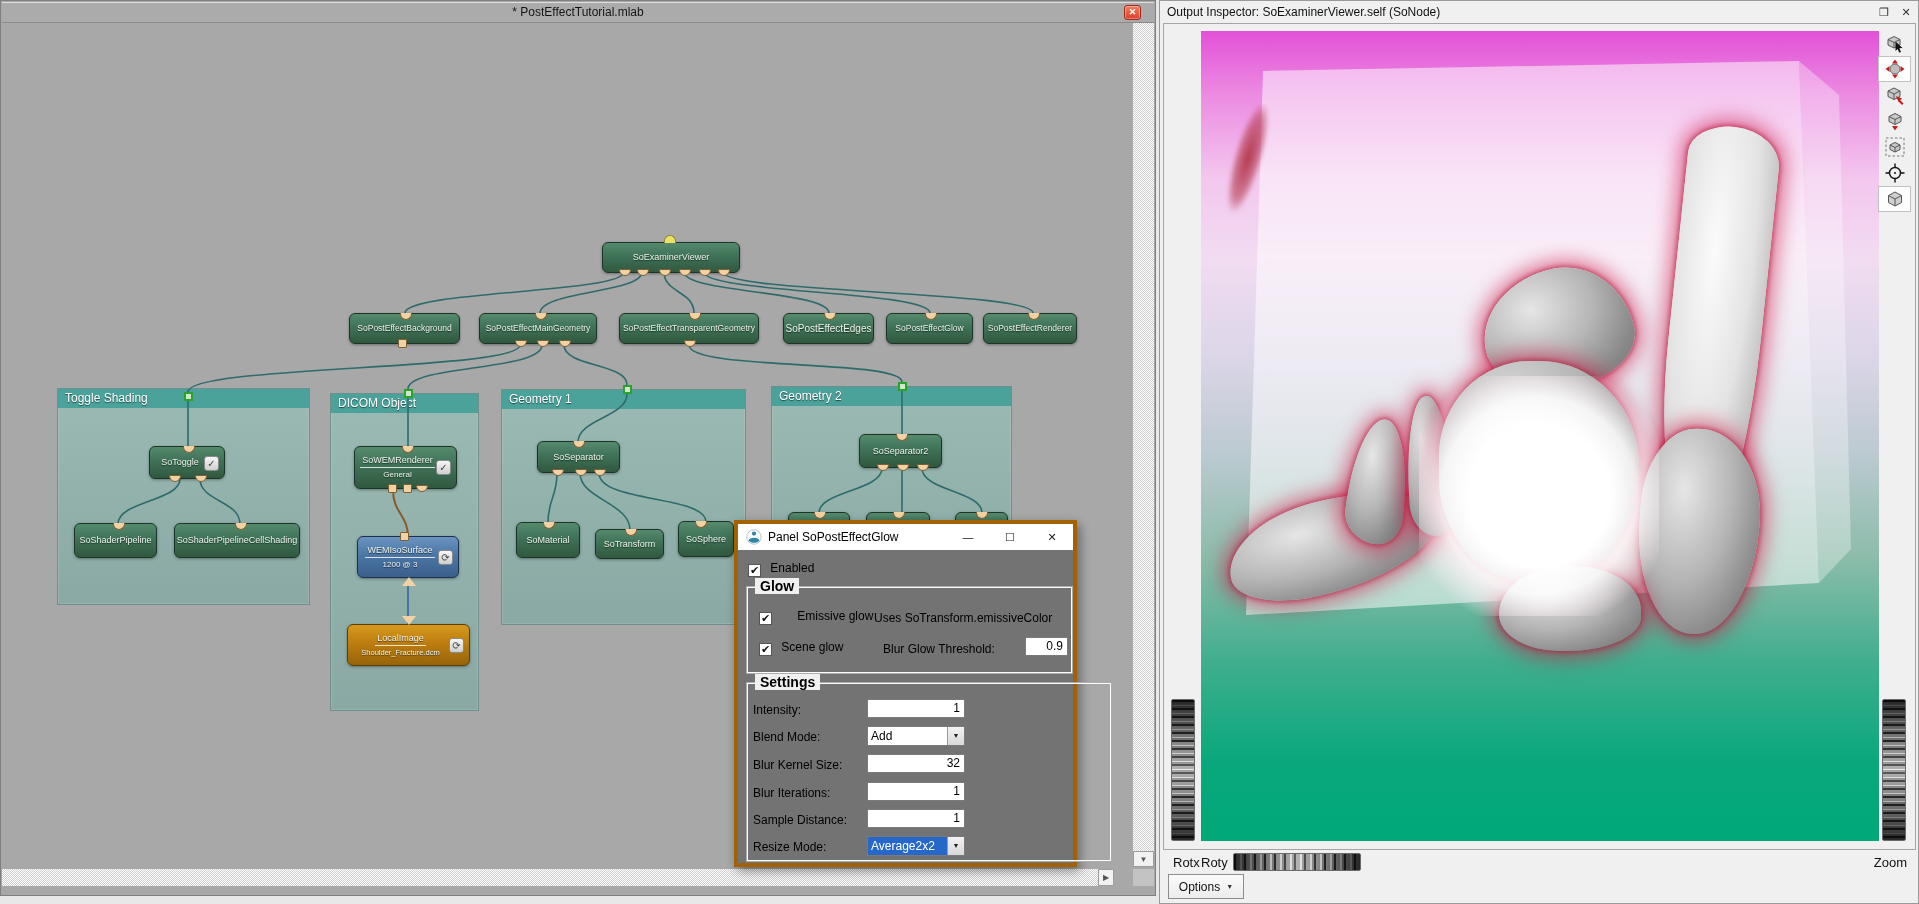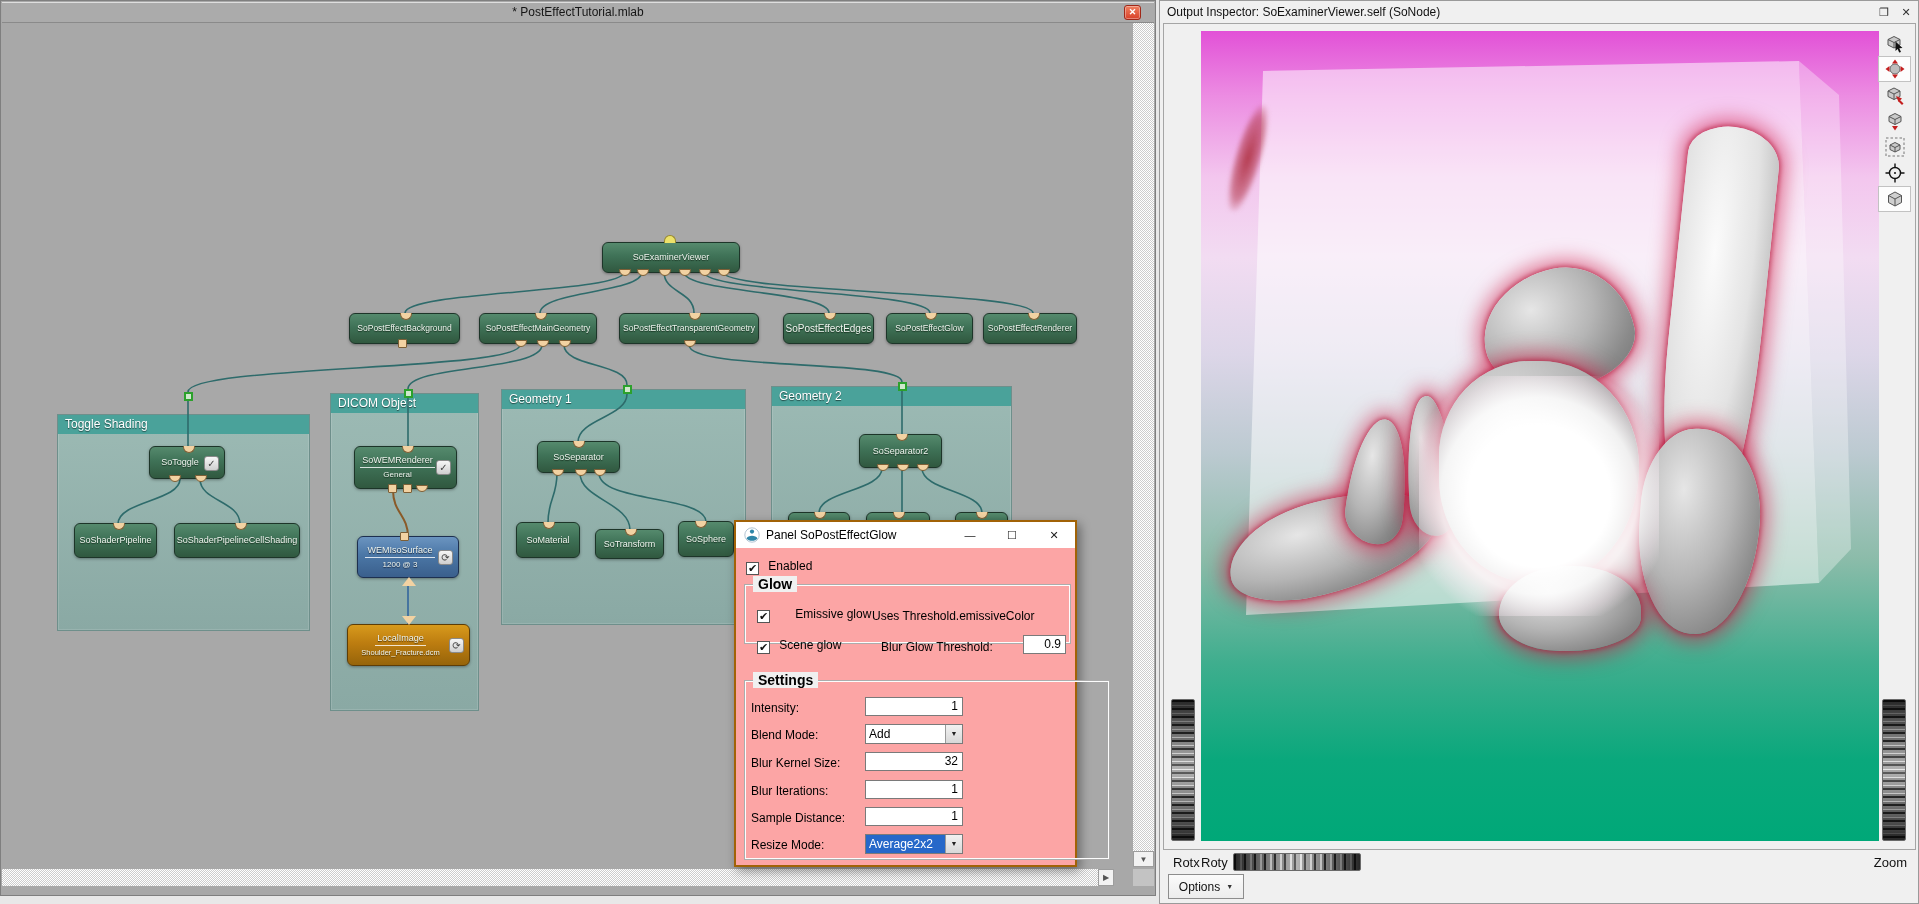--- a/index.html
+++ b/index.html
@@ -74,21 +74,21 @@
                      linear-gradient(45deg,#ffffff 25%,transparent 25%,transparent 75%,#ffffff 75%);
     background-size:2px 2px; background-position:0 0,1px 1px; }
   .vscroll { position:absolute; top:22px; right:1px; width:21px; height:844px; }
   .hscroll { position:absolute; left:1px; bottom:9px; height:17px; width:1112px; }
   .sbtn { position:absolute; background:#f2f2f2; border:1px solid #9d9d9d; color:#555;
           font-size:8px; text-align:center; }
   .corner { position:absolute; right:1px; bottom:9px; width:21px; height:17px; background:#c3c3c3; }
 
   
   .dlg { position:absolute; left:734px; top:520px; width:343px; height:347px; z-index:50;
-    background:#fca5a5; border:2px solid #a16207; box-shadow:3px 4px 10px rgba(0,0,0,.4);
+    background:#737373; border:4px solid #a16207; box-shadow:3px 4px 10px rgba(0,0,0,.4);
     font-size:12px; color:#000; }
   .dlg-title { position:absolute; left:0; top:0; right:0; height:26px; background:#ffffff;
     display:flex; align-items:center; padding-left:8px; font-size:12px; }
   .dlg-title .ttl { margin-left:6px; }
   .dlg-btns { position:absolute; right:0; top:0; height:26px; display:flex; }
   .dlg-btn { width:42px; height:26px; text-align:center; line-height:26px; font-size:11px; color:#222; cursor:pointer; }
   .mlogo { width:16px; height:16px; flex:0 0 16px; }
 
   .cb { display:inline-block; width:13px; height:13px; background:#fff; border:1px solid #555;
         font-size:11px; line-height:11px; text-align:center; color:#111; vertical-align:-2px; }
@@ -156,21 +156,21 @@
 <div class="lwin">
   <div class="lwin-title">
     <span>* PostEffectTutorial.mlab</span>
   </div>
   <div class="close-red">
     <span>✕</span>
   </div>
 
   <div class="canvas">
 
-    <div class="grp" style="left:55px;top:391px;width:253px;height:217px">
+    <div class="grp" style="left:55px;top:365px;width:253px;height:217px">
       <div class="grp-hd"><span>Toggle Shading</span></div>
     </div>
     <div class="grp" style="left:328px;top:370px;width:149px;height:318px">
       <div class="grp-hd"><span>DICOM Object</span></div>
     </div>
     <div class="grp" style="left:499px;top:366px;width:245px;height:236px">
       <div class="grp-hd"><span>Geometry 1</span></div>
     </div>
     <div class="grp" style="left:769px;top:363px;width:241px;height:224px">
       <div class="grp-hd"><span>Geometry 2</span></div>
@@ -350,27 +350,27 @@
     <span class="dlg-btn"><span>—</span></span>
     <span class="dlg-btn"><span>☐</span></span>
     <span class="dlg-btn"><span>✕</span></span>
   </div>
 
   <div style="position:absolute;left:10px;top:37px">
     <span class="cb">✔</span>
     <span style="margin-left:6px">Enabled</span>
   </div>
 
-  <div class="gbox" style="left:8px;top:62px;width:327px;height:60px">
+  <div class="gbox" style="left:8px;top:62px;width:327px;height:88px">
     <span class="gbox-lbl">Glow</span>
     <div style="position:absolute;left:12px;top:22px">
       <span class="cb">✔</span>
       <span style="margin-left:22px">Emissive glow</span>
     </div>
-    <span style="position:absolute;left:127px;top:24px">Uses Threshold.emissiveColor</span>
+    <span style="position:absolute;left:127px;top:24px">Uses SoTransform.emissiveColor</span>
     <div style="position:absolute;left:12px;top:53px">
       <span class="cb">✔</span>
       <span style="margin-left:6px">Scene glow</span>
     </div>
     <span style="position:absolute;left:136px;top:55px">Blur Glow Threshold:</span>
     <div class="fld" style="left:278px;top:50px;width:43px">0.9</div>
   </div>
 
   <div class="gbox" style="left:8px;top:158px;width:366px;height:180px">
     <span class="gbox-lbl">Settings</span>

